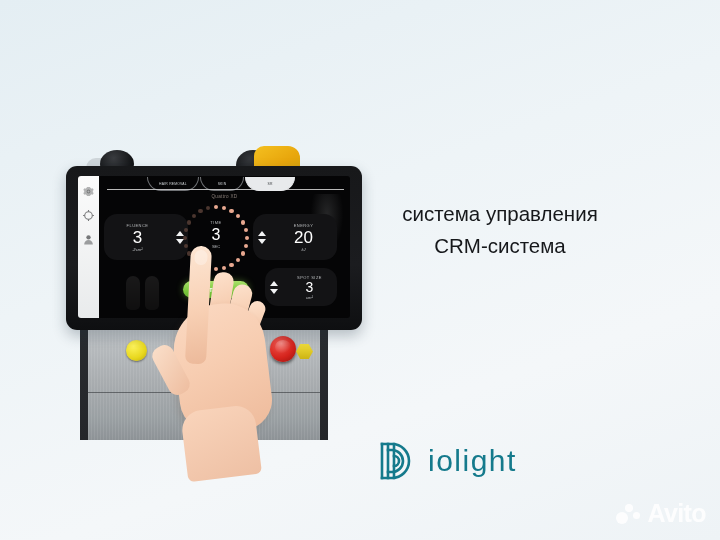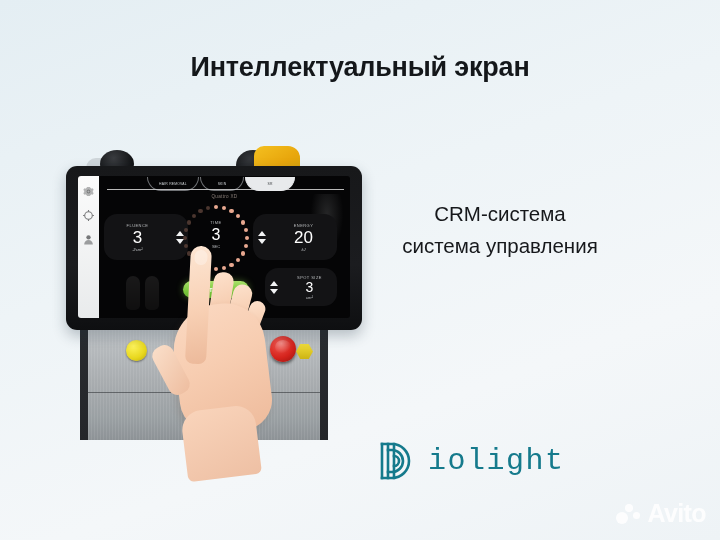--- a/index.html
+++ b/index.html
@@ -219,46 +219,45 @@
   .f-pinky{left:90px;top:52px;width:16px;height:46px;transform:rotate(21deg);}
   .thumb{left:6px;top:96px;width:22px;height:52px;transform:rotate(-28deg);
     background:linear-gradient(150deg,#fadfca,#eebd9f);}
 
   
   .logo{
     position:absolute;left:378px;top:440px;display:flex;align-items:center;gap:10px;
   }
   .logo-mark{width:40px;height:42px;}
   .logo-word{
-    font-family:Liberation Mono, monospace;
+    font-family:Liberation Sans, sans-serif;
     font-size:30px;color:#157a8c;letter-spacing:1.5px;line-height:30px;
   }
 
   
   .avito{
     position:absolute;right:14px;bottom:14px;display:flex;align-items:center;gap:5px;
     opacity:.88;
   }
   .avito-dots{position:relative;width:26px;height:22px;}
   .avito-dots i{position:absolute;border-radius:50%;background:#fff;display:block;}
   .ad-1{left:0;top:9px;width:12px;height:12px;}
   .ad-2{left:9px;top:1px;width:8px;height:8px;}
   .ad-3{left:17px;top:9px;width:7px;height:7px;}
   .avito-word{font-size:25px;font-weight:bold;color:#fff;letter-spacing:-.6px;line-height:25px;}
 </style>
 </head>
 <body>
 
 <div class="stage">
 
-  <div class="page-title">Интеллектуальный экран</div>
 
   <div class="side-copy">
+    <div>система управления</div>
     <div>CRM-система</div>
-    <div>система управления</div>
   </div>
 
   <div class="photo">
 
     <div class="behind-knob knob-b"></div>
     <div class="behind-knob knob-a"></div>
     <div class="behind-knob knob-yellow-dark"></div>
     <div class="behind-knob knob-yellow"></div>
 
     <div class="machine-body">

